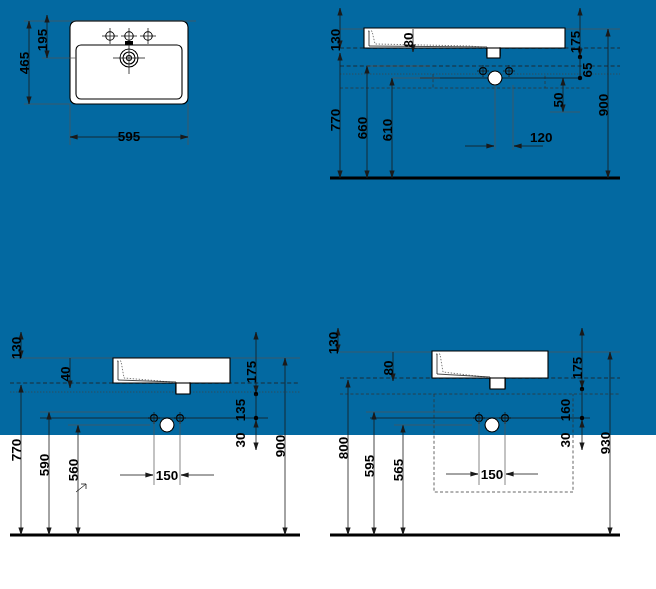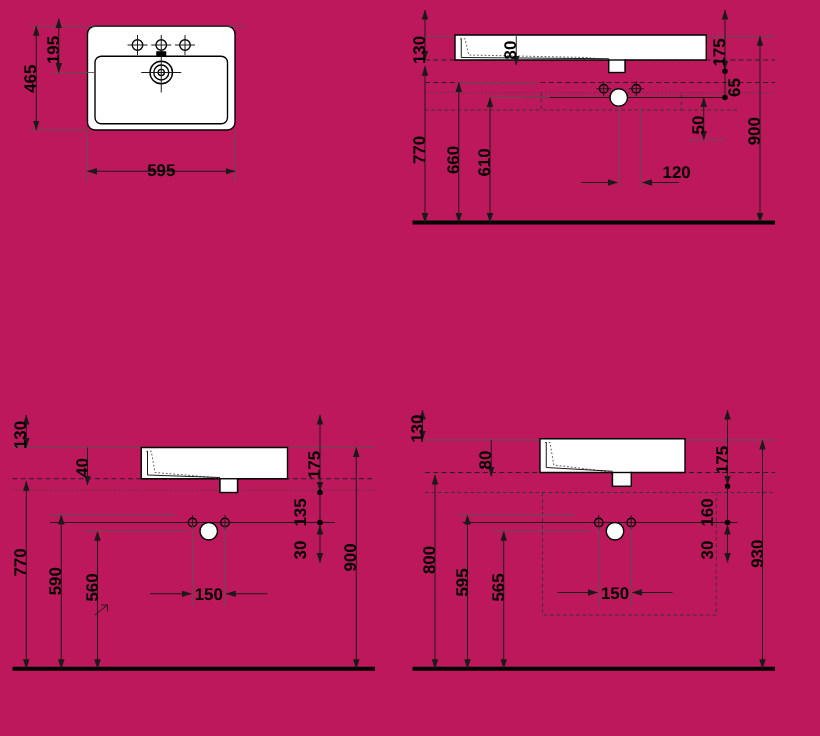--- a/index.html
+++ b/index.html
@@ -9,22 +9,22 @@
   }
   body {
     width: 656px;
     height: 589px;
     font-family: "Liberation Sans", sans-serif;
     overflow: hidden;
   }
   #sheet {
     position: relative;
     width: 656px;
-    height: 589px;
-    background: #be185d;
+    height: 435px;
+    background: #0369a1;
   }
   svg.drawing {
     position: absolute;
     top: 0;
     left: 0;
     width: 656px;
     height: 589px;
   }
   text {
     font-family: "Liberation Sans", sans-serif;

